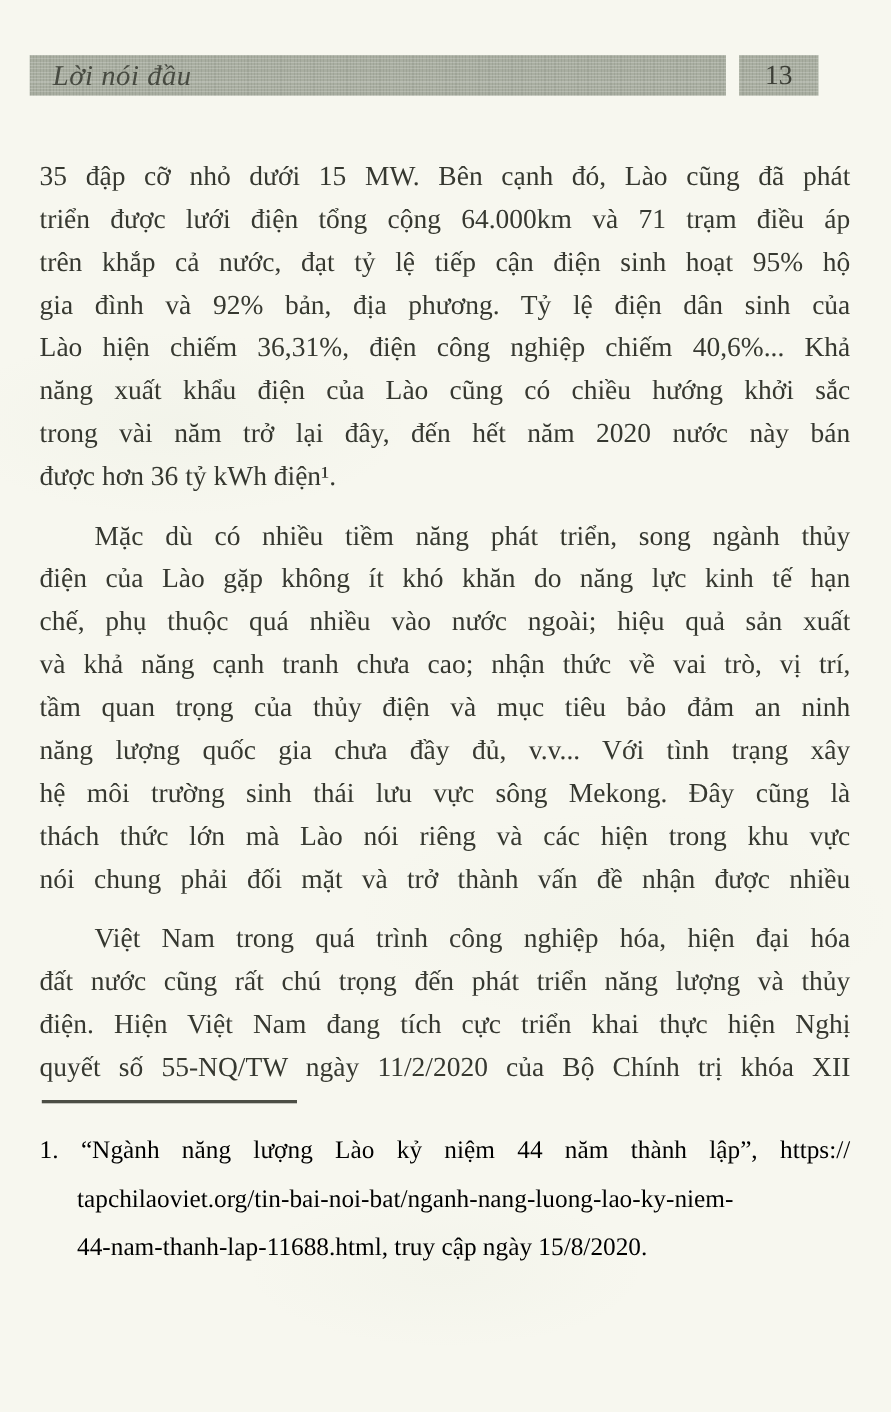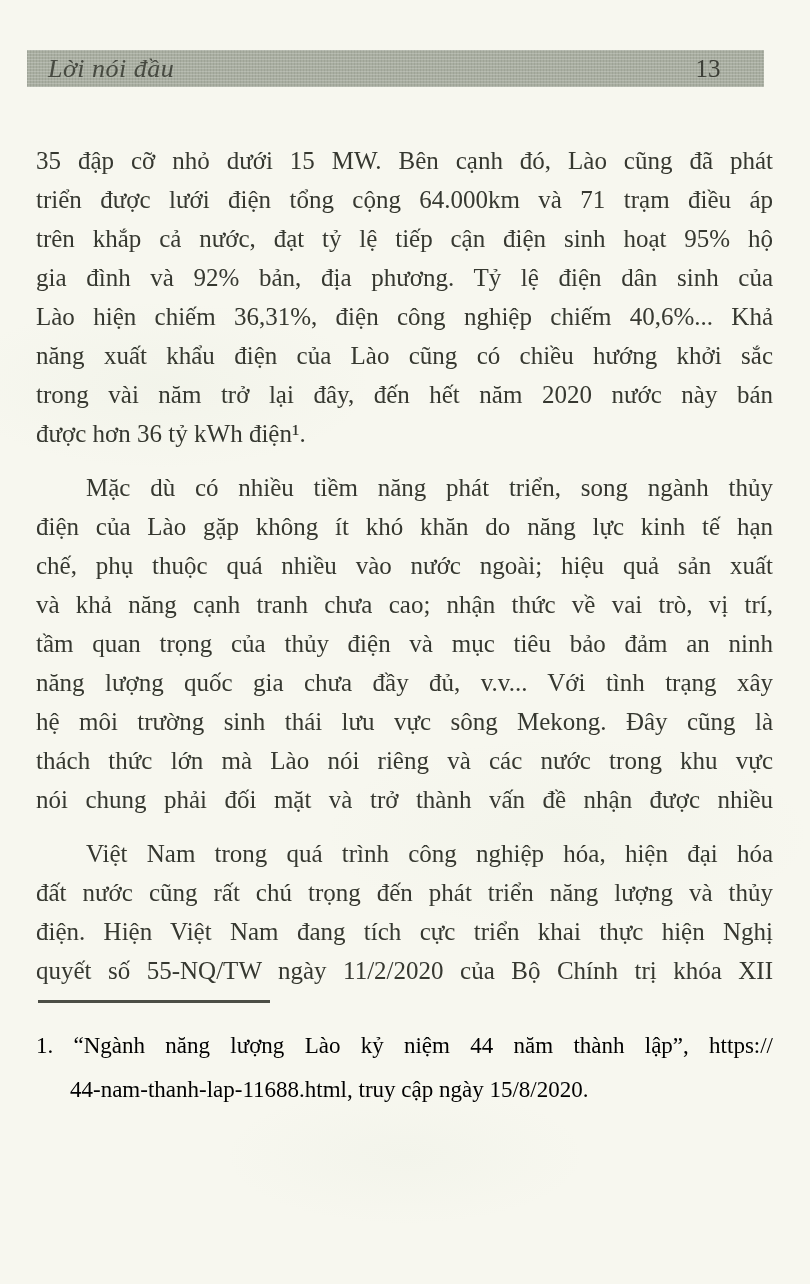--- a/index.html
+++ b/index.html
@@ -17,21 +17,21 @@
     background:
       radial-gradient(ellipse 300px 120px at 20% 30%, rgba(180,200,170,0.07), transparent 70%),
       radial-gradient(ellipse 350px 140px at 70% 65%, rgba(180,200,170,0.06), transparent 70%),
       radial-gradient(ellipse 260px 100px at 50% 90%, rgba(170,190,160,0.05), transparent 70%);
     pointer-events: none;
   }
   .page { position: absolute; inset: 0; }
 
   .header-bar {
     position: absolute; left: 27px; top: 50px;
-    width: 737px; height: 37px;
+    width: 633px; height: 37px;
     background-color: #a9aea1;
     background-image:
       repeating-linear-gradient(0deg, rgba(255,255,255,0.18) 0 1px, transparent 1px 3px),
       repeating-linear-gradient(90deg, rgba(60,65,55,0.10) 0 1px, transparent 1px 3px);
     display: flex; align-items: center;
     padding-left: 21px; box-sizing: border-box;
   }
   .running-title {
     font-style: italic;
     font-size: 26px;
@@ -114,32 +114,33 @@
     </div>
 
     <div class="para indented">
       <div class="line">Mặc dù có nhiều tiềm năng phát triển, song ngành thủy</div>
       <div class="line">điện của Lào gặp không ít khó khăn do năng lực kinh tế hạn</div>
       <div class="line">chế, phụ thuộc quá nhiều vào nước ngoài; hiệu quả sản xuất</div>
       <div class="line">và khả năng cạnh tranh chưa cao; nhận thức về vai trò, vị trí,</div>
       <div class="line">tầm quan trọng của thủy điện và mục tiêu bảo đảm an ninh</div>
       <div class="line">năng lượng quốc gia chưa đầy đủ, v.v... Với tình trạng xây</div>
       <div class="line">hệ môi trường sinh thái lưu vực sông Mekong. Đây cũng là</div>
-      <div class="line">thách thức lớn mà Lào nói riêng và các nước trong khu vực</div>
+      <div class="line">thách thức lớn mà Lào nói riêng và các hiện trong khu vực</div>
       <div class="line">nói chung phải đối mặt và trở thành vấn đề nhận được nhiều</div>
     </div>
 
     <div class="para indented">
       <div class="line">Việt Nam trong quá trình công nghiệp hóa, hiện đại hóa</div>
       <div class="line">đất nước cũng rất chú trọng đến phát triển năng lượng và thủy</div>
       <div class="line">điện. Hiện Việt Nam đang tích cực triển khai thực hiện Nghị</div>
       <div class="line">quyết số 55-NQ/TW ngày 11/2/2020 của Bộ Chính trị khóa XII</div>
     </div>
 
     <div class="footnote-sep"></div>
 
     <div class="footnote">
       <div class="fn-line">1. “Ngành năng lượng Lào kỷ niệm 44 năm thành lập”, https://</div>
+      <div class="fn-line cont">tapchilaoviet.org/tin-bai-noi-bat/nganh-nang-luong-lao-ky-niem-</div>
       <div class="fn-line cont endpara">44-nam-thanh-lap-11688.html, truy cập ngày 15/8/2020.</div>
     </div>
 
   </div>
 </div>
 
 </body></html>

